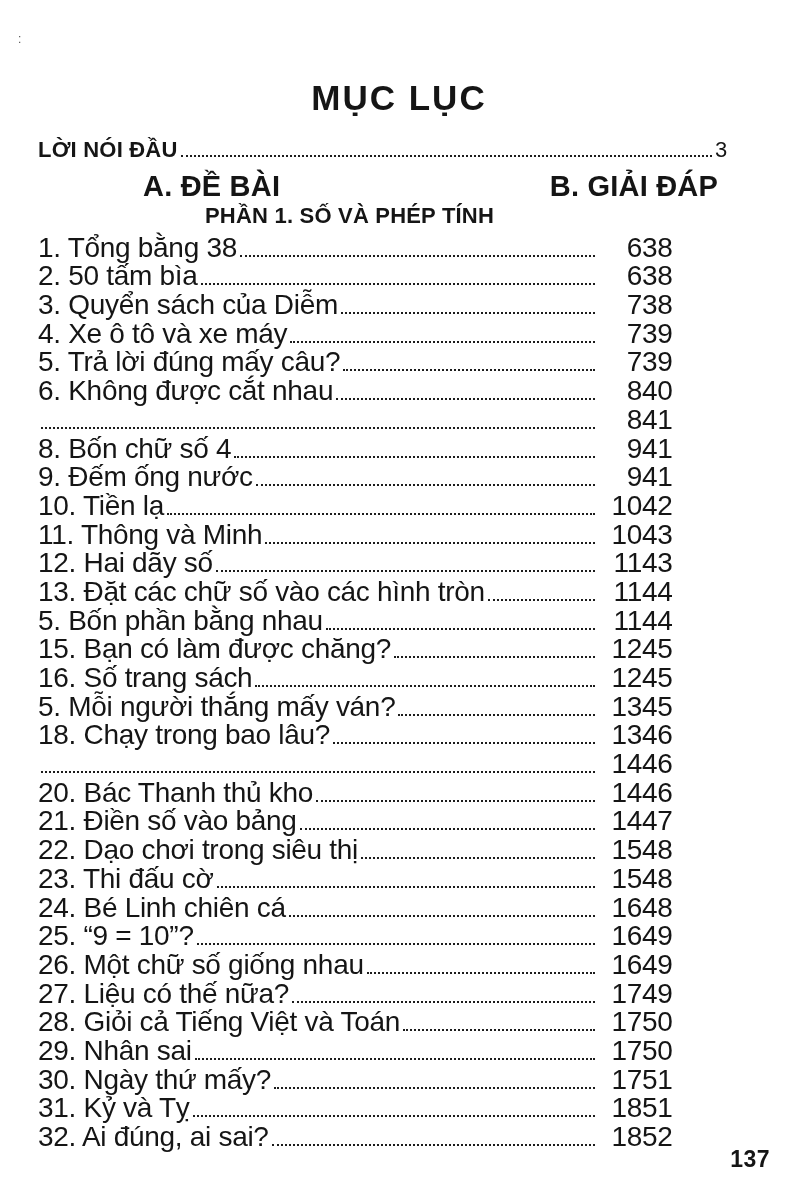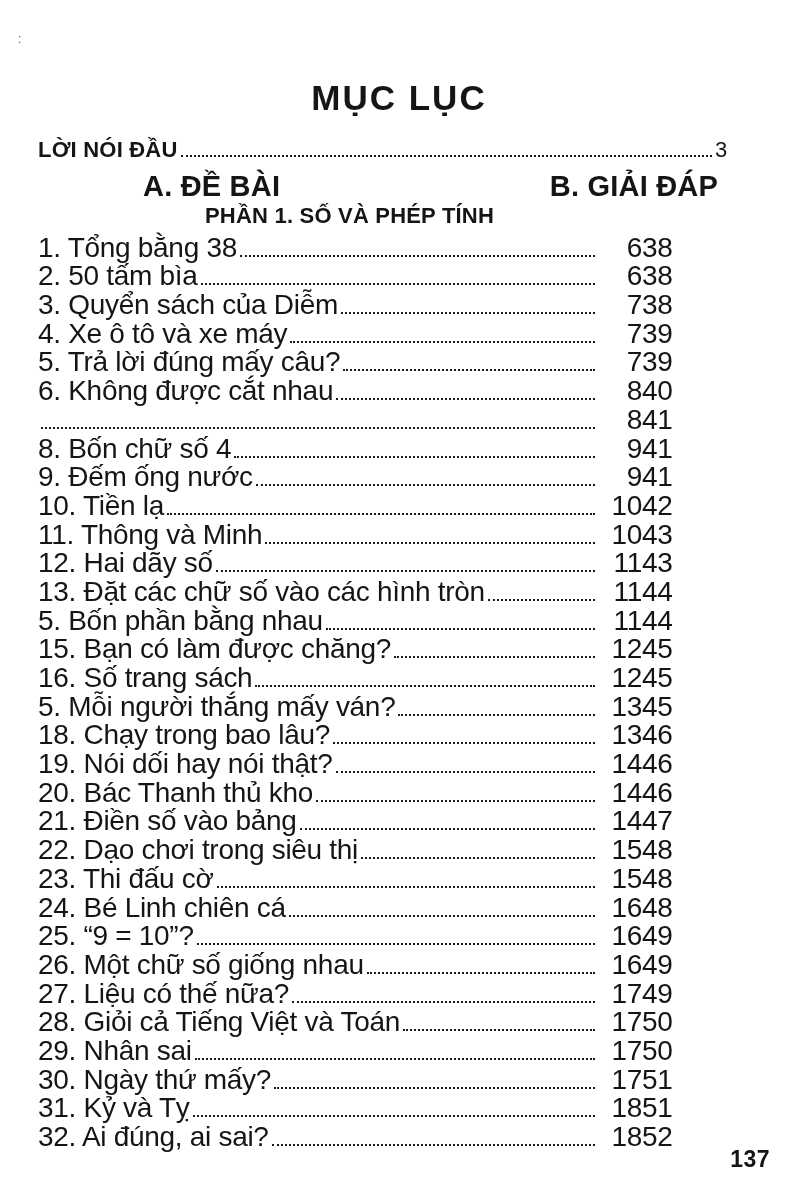--- a/index.html
+++ b/index.html
@@ -235,21 +235,20 @@
   </div>
 
   <div class="row">
     <span class="row-label">18. Chạy trong bao lâu?</span>
     <span class="leader"></span>
     <span class="page-a">13</span>
     <span class="page-b">46</span>
   </div>
 
   <div class="row">
-    <span class="row-label">19. Nói dối hay nói thật?</span>
     <span class="leader"></span>
     <span class="page-a">14</span>
     <span class="page-b">46</span>
   </div>
 
   <div class="row">
     <span class="row-label">20. Bác Thanh thủ kho</span>
     <span class="leader"></span>
     <span class="page-a">14</span>
     <span class="page-b">46</span>

